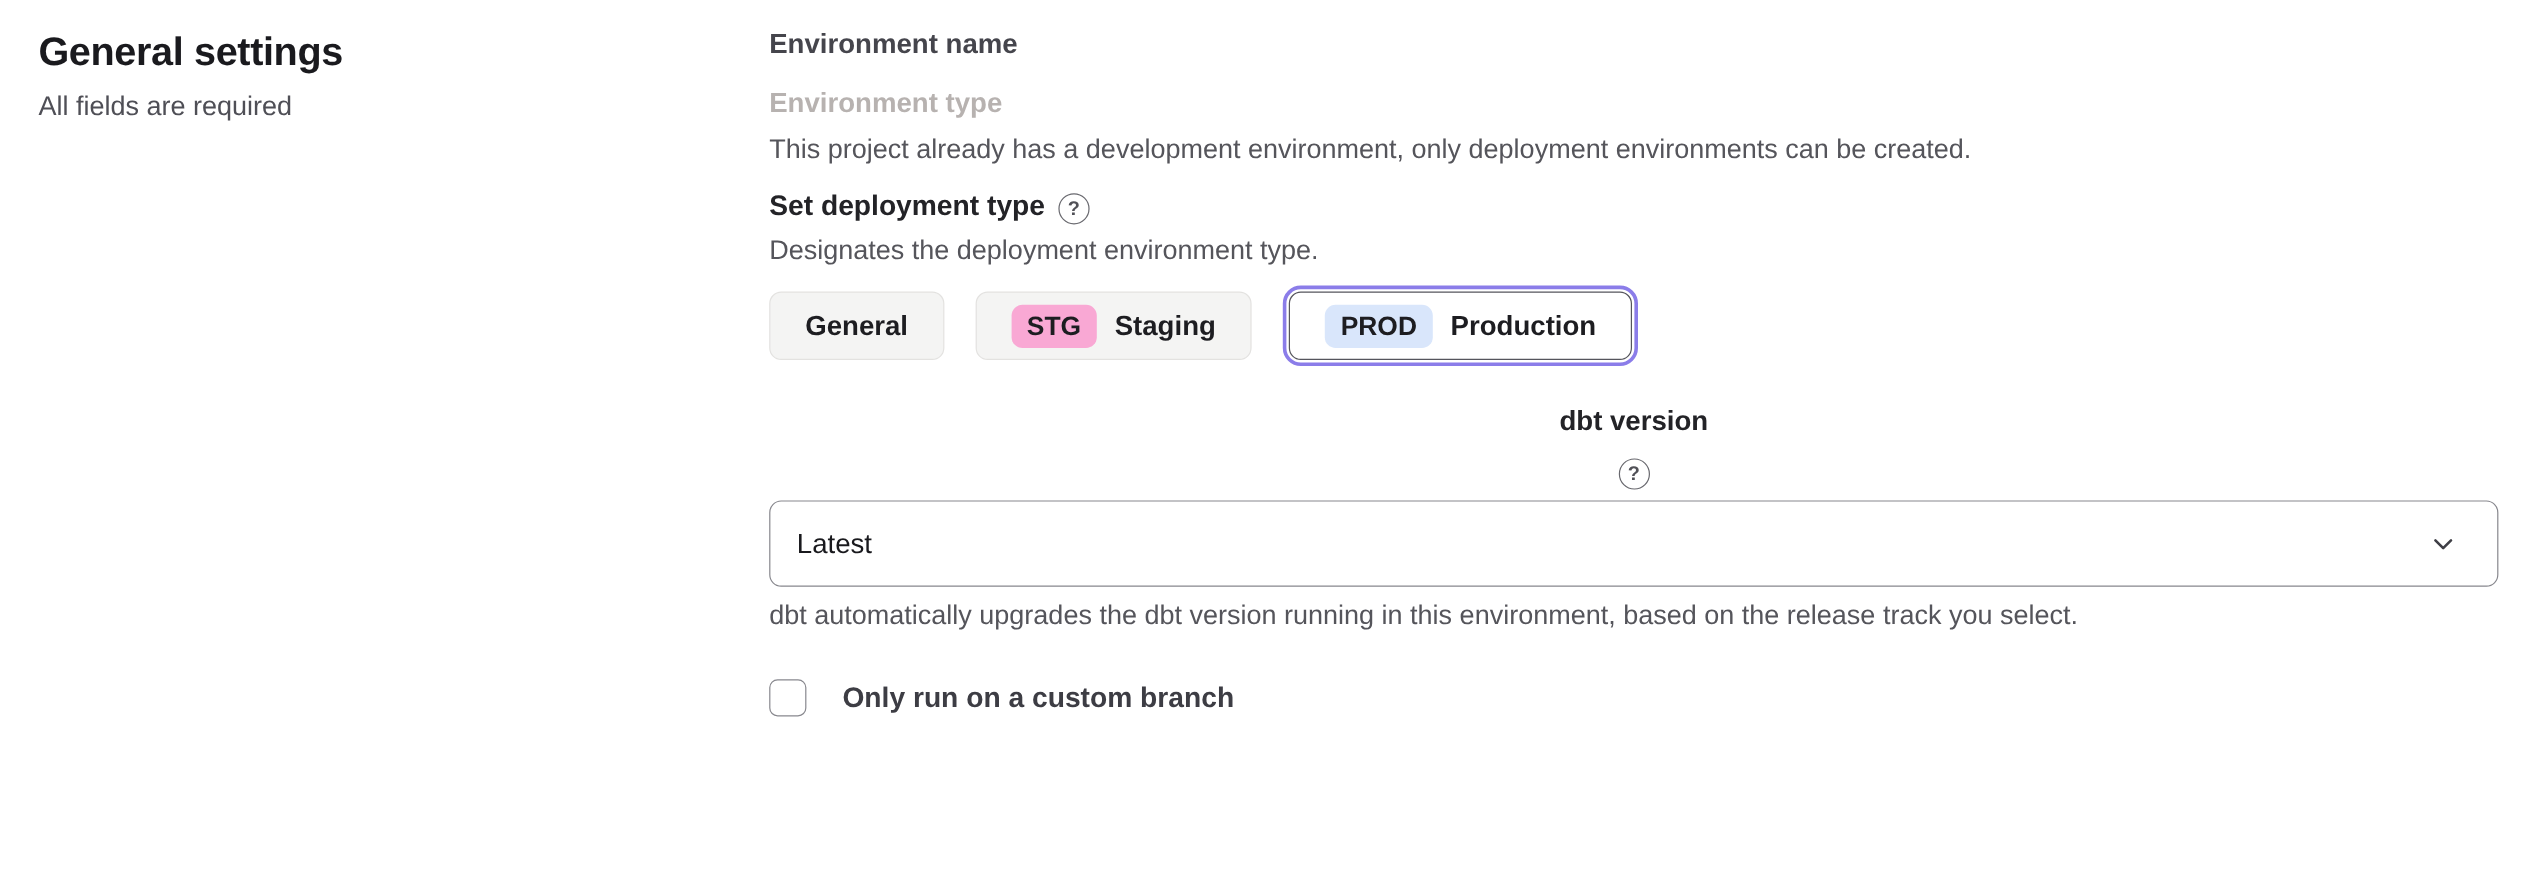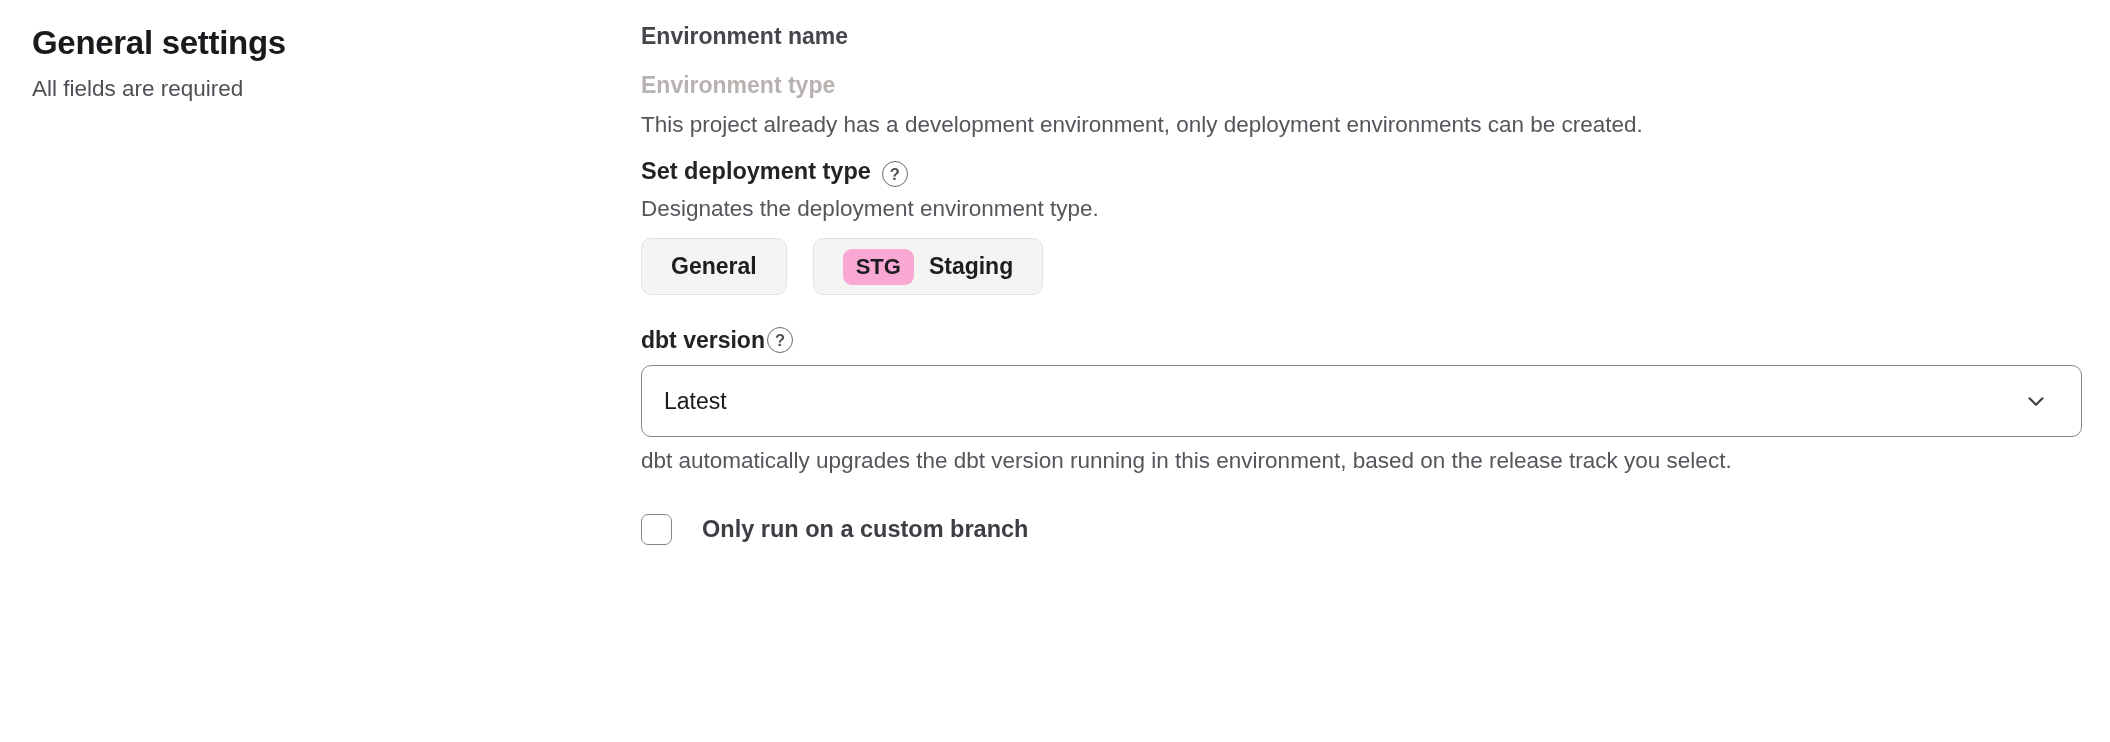--- a/index.html
+++ b/index.html
@@ -73,21 +73,21 @@
   .type-badge {
     display: inline-flex; align-items: center; font-size: 22px; font-weight: 600;
     color: #1d1d21; padding: 5px 13px; border-radius: 9px;
   }
   .selected-ring {
     border: 3.5px solid #8b7de9; border-radius: 15px; padding: 2px; background: #ffffff;
   }
   .selected-ring .type-btn { background: #ffffff; border: 1.5px solid #55555c; }
 
   .group-dbt { margin-top: 29px; }
-  .group-dbt .label-row { display: flex; align-items: center; gap: 2px; margin-bottom: 9px; }
+  .group-dbt .label-row { display: flex; align-items: center; gap: 16px; margin-bottom: 9px; flex-direction: column; }
   .group-dbt .field-label { margin-bottom: 0; font-weight: 700; color: #232327; }
 
   .checkbox-row { margin-top: 37px; display: flex; align-items: center; gap: 30px; }
   .checkbox-box {
     width: 31px; height: 31px; border: 1.5px solid #88888e; border-radius: 7px;
     background: #ffffff; cursor: pointer; flex: 0 0 auto;
   }
   .checkbox-label {
     font-size: 23.5px; font-weight: 600; color: #3d3d44; cursor: pointer; line-height: 32px;
   }
@@ -120,20 +120,26 @@
   <div class="btn-row">
     <button class="type-btn">
       <span>General</span>
     </button>
 
     <button class="type-btn">
       <span class="type-badge" style="background:#f9a8d4">STG</span>
       <span>Staging</span>
     </button>
 
+    <div class="selected-ring">
+      <button class="type-btn">
+        <span class="type-badge" style="background:#d9e6fb">PROD</span>
+        <span>Production</span>
+      </button>
+    </div>
   </div>
 
   <div class="group-dbt">
     <div class="label-row">
       <label class="field-label">dbt version</label>
       <span class="help-icon">?</span>
     </div>
     <div class="select">
       <span class="select-value">Latest</span>
       <svg class="chevron" viewBox="0 0 24 24" fill="none" stroke="#3f3f46" stroke-width="2" stroke-linecap="round" stroke-linejoin="round">

